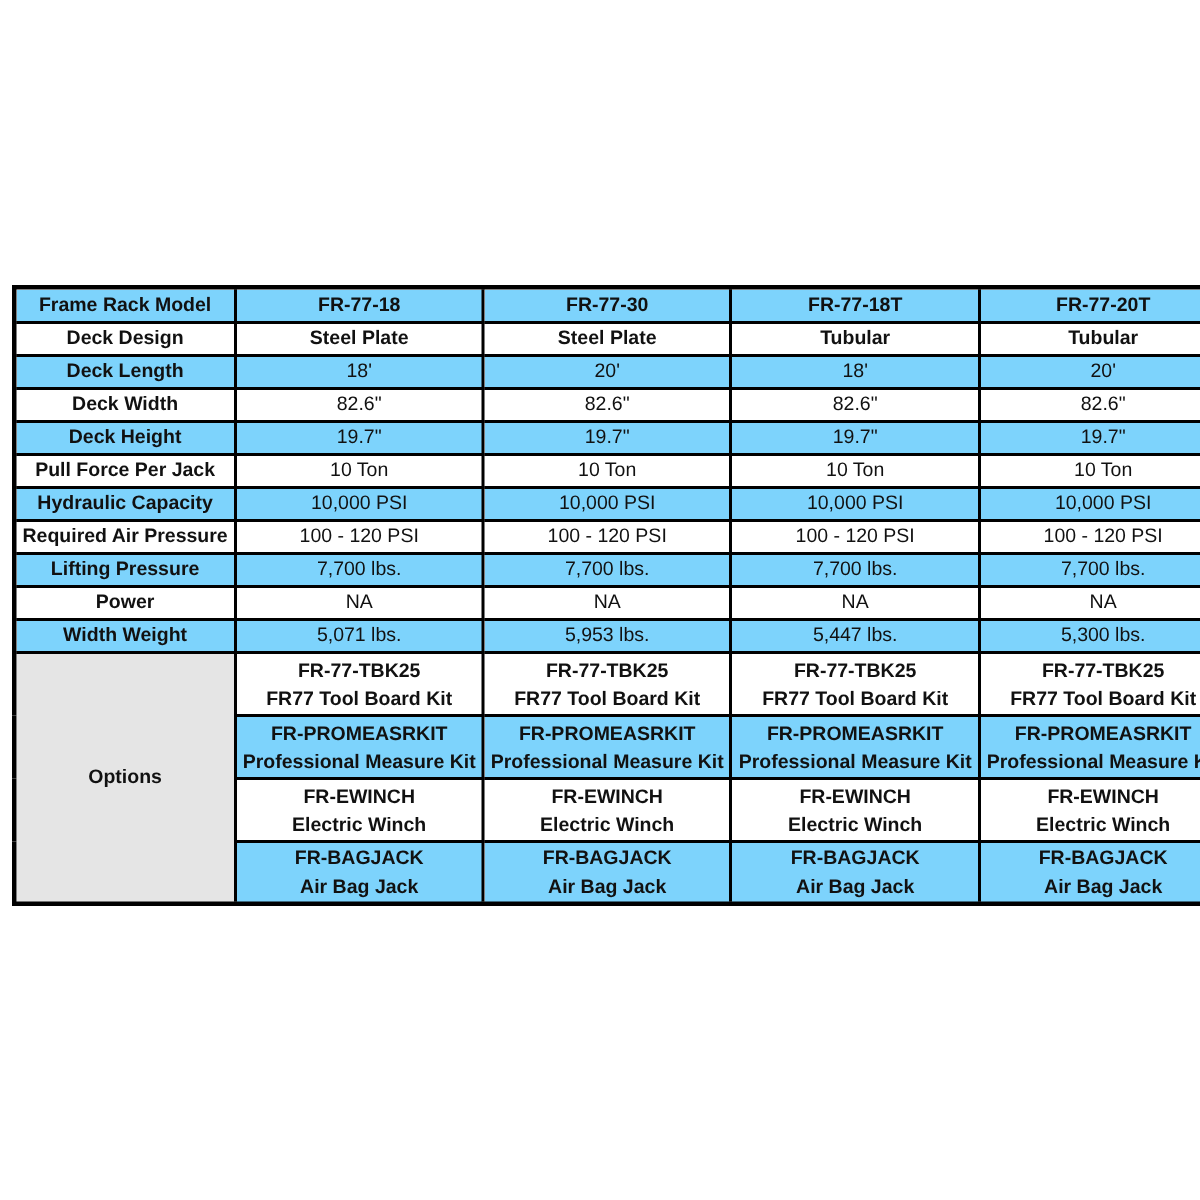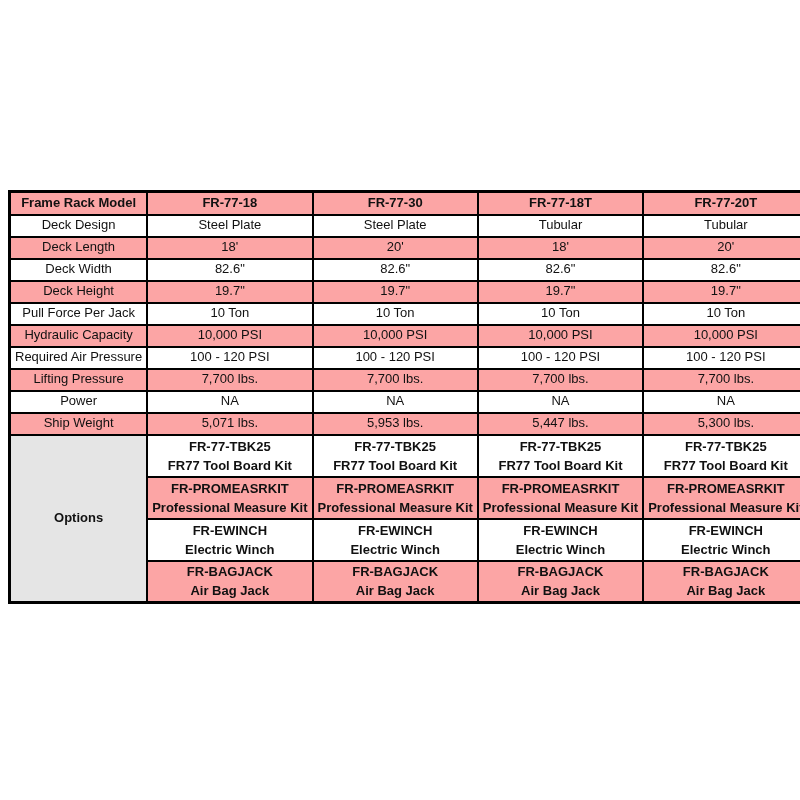--- a/index.html
+++ b/index.html
@@ -22,26 +22,26 @@
     font-size: 13px;
     text-align: center;
     vertical-align: middle;
     padding: 0 4px;
     line-height: 1.25;
     overflow: hidden;
     white-space: nowrap;
   }
   td.lbl {
     text-align: left;
-    font-weight: 400;
+    font-weight: 700;
     padding-left: 5px;
   }
   tr.hdr td { font-weight: 700; }
-  tr.bv td { font-weight: 400; }
-  tr.g td { background: #fca5a5; }
+  tr.bv td { font-weight: 700; }
+  tr.g td { background: #7dd3fc; }
   tr.h23 { height: 23px; }
   tr.h22 { height: 22px; }
   tr.h42 { height: 42px; }
   td.optlbl {
     background: #e5e5e5;
     text-align: center;
     font-weight: 700;
     padding-left: 4px;
   }
   td.opt .ln { display: block; line-height: 19px; font-weight: bold; }
@@ -132,21 +132,21 @@
 
     <tr class="h22">
       <td class="lbl">Power</td>
       <td>NA</td>
       <td>NA</td>
       <td>NA</td>
       <td>NA</td>
     </tr>
 
     <tr class="g h22">
-      <td class="lbl">Ship Weight</td>
+      <td class="lbl">Width Weight</td>
       <td>5,071 lbs.</td>
       <td>5,953 lbs.</td>
       <td>5,447 lbs.</td>
       <td>5,300 lbs.</td>
     </tr>
 
     <tr class="h42">
       <td class="optlbl" rowspan="4">Options</td>
       <td class="opt">
         <span class="ln">FR-77-TBK25</span>

